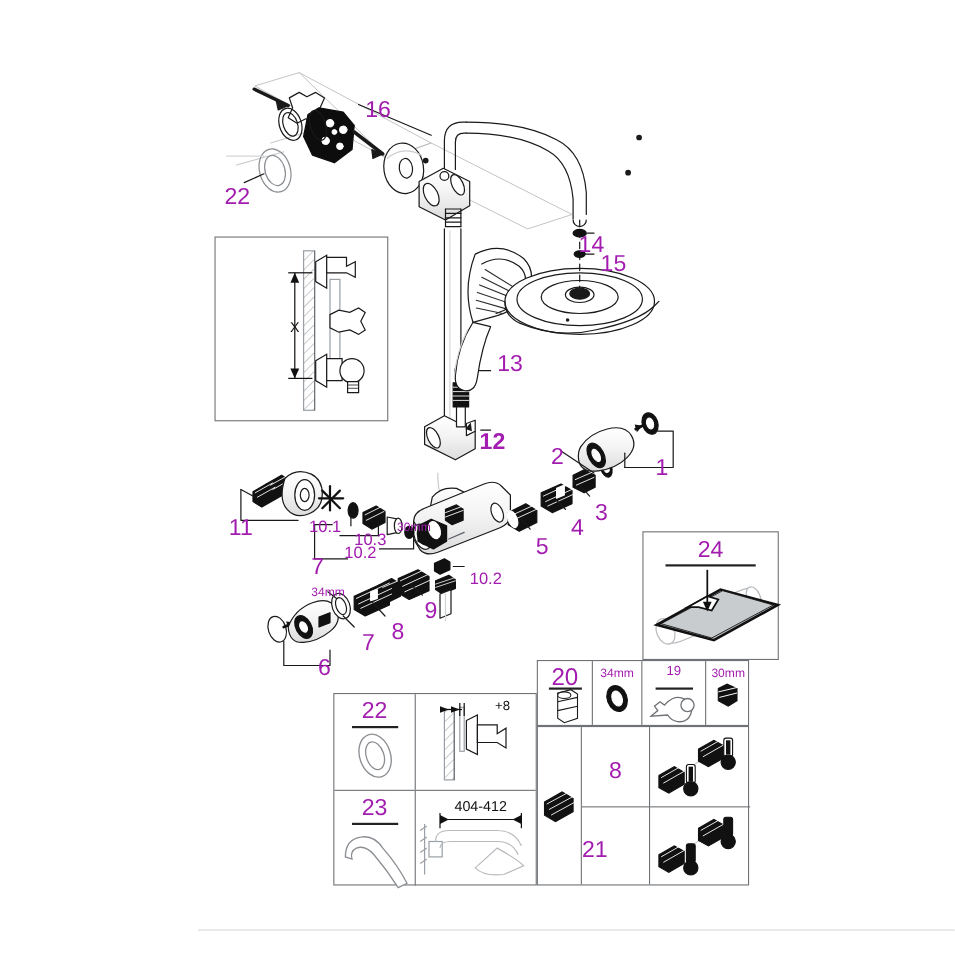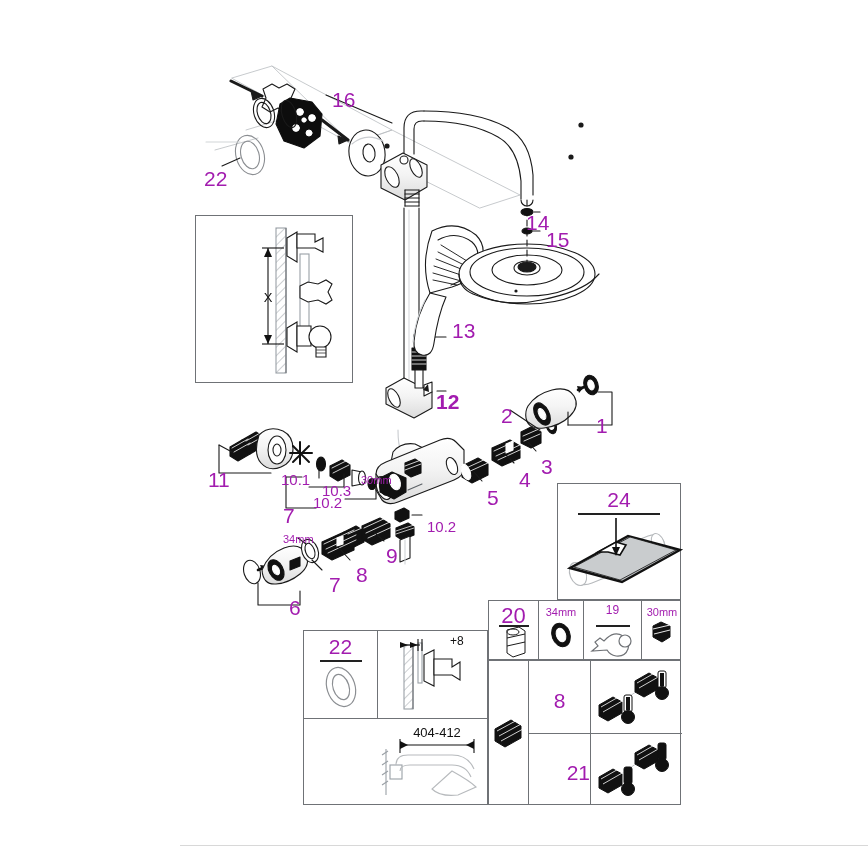--- a/index.html
+++ b/index.html
@@ -370,21 +370,21 @@
           <path d="M14 32 l-4 9 l8 0 z" fill="#111" stroke="none"></path>
           <path d="M14 128 l-4 -9 l8 0 z" fill="#111" stroke="none"></path>
           <path d="M8 32 L30 32" stroke="#111"></path>
           <path d="M8 128 L30 128" stroke="#111"></path>
         </g>
         <text x="14" y="86" font-size="13" font-family="Liberation Sans, sans-serif" text-anchor="middle" fill="#111">X</text>
       </svg>
     </div>
   </div>
 
-  <div class="panel" id="p24" style="left: 557px; top: 483px; width: 124px; height: 117px;">
+  <div class="panel" id="p24" style="left: 584px; top: 483px; width: 124px; height: 117px;">
     <div class="lbl num" style="left:0;right:0;top:4px;text-align:center;">24</div>
     <div class="hdrline" style="left:20px;right:20px;width:auto;top:29px;"></div>
     <svg width="124" height="88" style="top:28px;">
       <g stroke="#1a1a1a" fill="none" stroke-width="1.1">
 
         <path d="M14 66 q0 -12 12 -16 l64 -26 q12 -4 16 6 q4 10 -8 15 l-64 26 q-12 5 -20 -5 z" fill="#fff" stroke="#b7babd"></path>
         <ellipse cx="20" cy="62" rx="8" ry="12" transform="rotate(-22 20 62)" fill="#fff" stroke="#b7babd"></ellipse>
         <ellipse cx="100" cy="31" rx="6" ry="10" transform="rotate(-22 100 31)" fill="#fff" stroke="#b7babd"></ellipse>
 
         <path d="M12 56 l58 -32 l52 14 l-58 32 z" fill="#bcbfc2" stroke="#111" stroke-width="2.4"></path>
@@ -448,21 +448,21 @@
         <g stroke="#fff" stroke-width="0.8">
             <path d="M8 70 l24 -13"></path>
             <path d="M10 75 l24 -13"></path>
             <path d="M12 80 l22 -12"></path>
           </g>
       </svg>
     </div>
     <div class="cell cellborder" style="left:40px;top:0;width:62px;height:100%;">
       <div class="lbl num" style="left:0;right:0;top:28px;text-align:center;">8</div>
       <div style="position:absolute;left:0;right:0;top:72px;height:1.4px;background:#6f7276;"></div>
-      <div class="lbl num" style="left:0;right:0;top:100px;text-align:right;">21</div>
+      <div class="lbl num" style="left:0;right:0;top:100px;text-align:left;">21</div>
     </div>
     <div class="cell" style="left:102px;top:0;width:91px;height:100%;">
       <div style="position:absolute;left:0;right:0;top:72px;height:1.4px;background:#6f7276;"></div>
       <svg width="91" height="145">
         <g>
 
           <path d="M20 48 L52 26" stroke="#c3c6c9" stroke-width="1"></path>
           <g fill="#111" stroke="#111">
             <path d="M8 44 l14 -8 l9 5 l0 11 l-14 8 l-9 -5 z"></path>
             <path d="M44 20 l14 -8 l9 5 l0 11 l-14 8 l-9 -5 z"></path>
@@ -526,20 +526,29 @@
           <path d="M40 14 l-8 -3 l0 6 z" fill="#111" stroke="none"></path>
           <path d="M44 8 L44 20" stroke="#111"></path>
           <path d="M40 8 L40 20" stroke="#111"></path>
         </g>
         <text x="72" y="14" font-size="12" font-family="Liberation Sans, sans-serif" fill="#111">+8</text>
       </svg>
     </div>
 
     <div style="position:absolute;left:0;right:0;top:87px;height:1.4px;background:#6f7276;"></div>
 
+    <div class="cell cellborder" style="left:0;top:88px;width:74px;height:86px;">
+      <div class="lbl num" style="left:0;right:0;top:4px;text-align:center;">23</div>
+      <div class="hdrline" style="left:16px;width:42px;top:29px;"></div>
+      <svg width="74" height="56" style="top:30px;">
+        <g stroke="#8b8e92" fill="#fff" stroke-width="1.2">
+          <path d="M10 30 q0 -16 14 -18 q12 -2 20 10 q14 16 22 32 l-8 4 q-10 -16 -22 -30 q-8 -9 -16 -6 q-6 3 -4 10 z"></path>
+        </g>
+      </svg>
+    </div>
     <div class="cell" style="left:74px;top:88px;width:111px;height:86px;">
       <svg width="111" height="86">
         <g stroke="#1a1a1a" fill="none" stroke-width="1.1">
           <path d="M8 30 L8 76" stroke="#9aa0a6"></path>
           <g stroke="#9aa0a6">
               <path d="M4 36 l6 -4"></path>
               <path d="M4 46 l6 -4"></path>
               <path d="M4 56 l6 -4"></path>
               <path d="M4 66 l6 -4"></path>
             </g>

